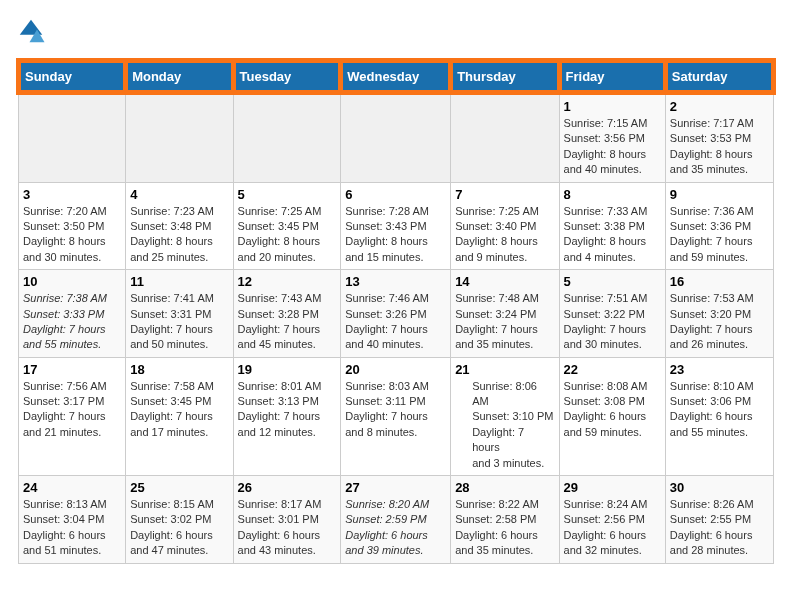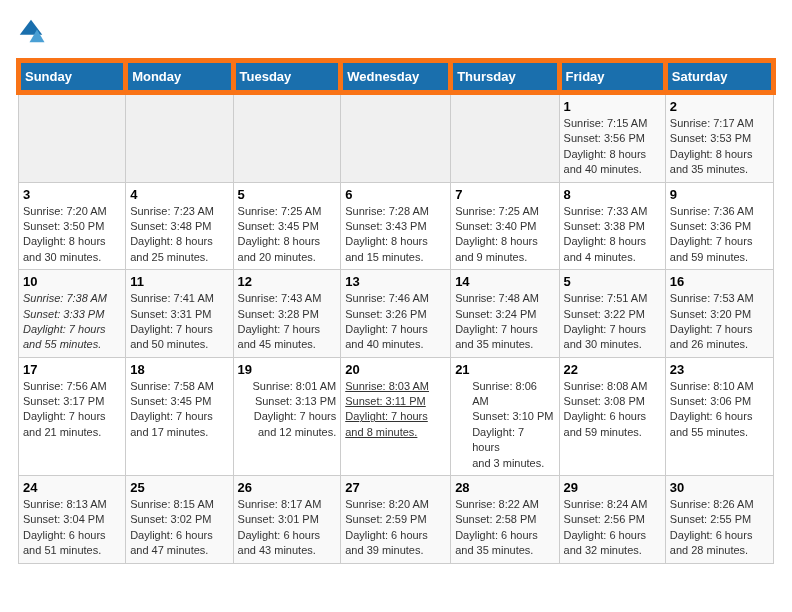--- a/index.html
+++ b/index.html
@@ -259,28 +259,28 @@
         </td>
         <td>
           <span class="day-number">18</span>
           <div class="day-info" style="white-space: pre-line;">Sunrise: 7:58 AM
 Sunset: 3:45 PM
 Daylight: 7 hours
 and 17 minutes.</div>
         </td>
         <td>
           <span class="day-number">19</span>
-          <div class="day-info" style="white-space: pre-line; text-align: right;">Sunrise: 8:01 AM
+          <div class="day-info" style="white-space: pre-line;">Sunrise: 8:01 AM
 Sunset: 3:13 PM
 Daylight: 7 hours
 and 12 minutes.</div>
         </td>
         <td>
           <span class="day-number">20</span>
-          <div class="day-info" style="white-space: pre-line; text-decoration: underline;">Sunrise: 8:03 AM
+          <div class="day-info" style="white-space: pre-line;">Sunrise: 8:03 AM
 Sunset: 3:11 PM
 Daylight: 7 hours
 and 8 minutes.</div>
         </td>
         <td>
           <span class="day-number">21</span>
           <div class="day-info" style="white-space: pre-line; margin-left: 17px;">Sunrise: 8:06 AM
 Sunset: 3:10 PM
 Daylight: 7 hours
 and 3 minutes.</div>
@@ -317,21 +317,21 @@
         </td>
         <td>
           <span class="day-number">26</span>
           <div class="day-info" style="white-space: pre-line;">Sunrise: 8:17 AM
 Sunset: 3:01 PM
 Daylight: 6 hours
 and 43 minutes.</div>
         </td>
         <td>
           <span class="day-number">27</span>
-          <div class="day-info" style="white-space: pre-line;">Sunrise: 8:20 AM
+          <div class="day-info" style="white-space: pre-line; font-style: italic;">Sunrise: 8:20 AM
 Sunset: 2:59 PM
 Daylight: 6 hours
 and 39 minutes.</div>
         </td>
         <td>
           <span class="day-number">28</span>
           <div class="day-info" style="white-space: pre-line;">Sunrise: 8:22 AM
 Sunset: 2:58 PM
 Daylight: 6 hours
 and 35 minutes.</div>

